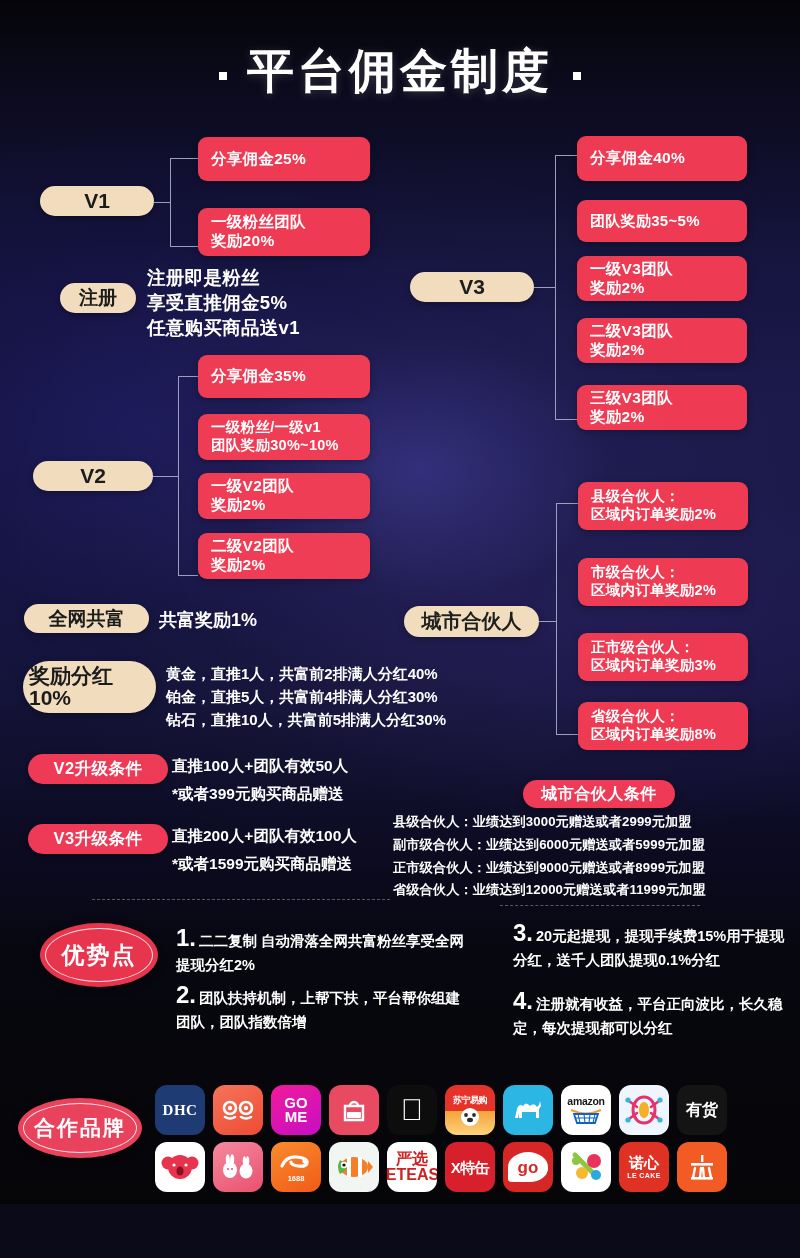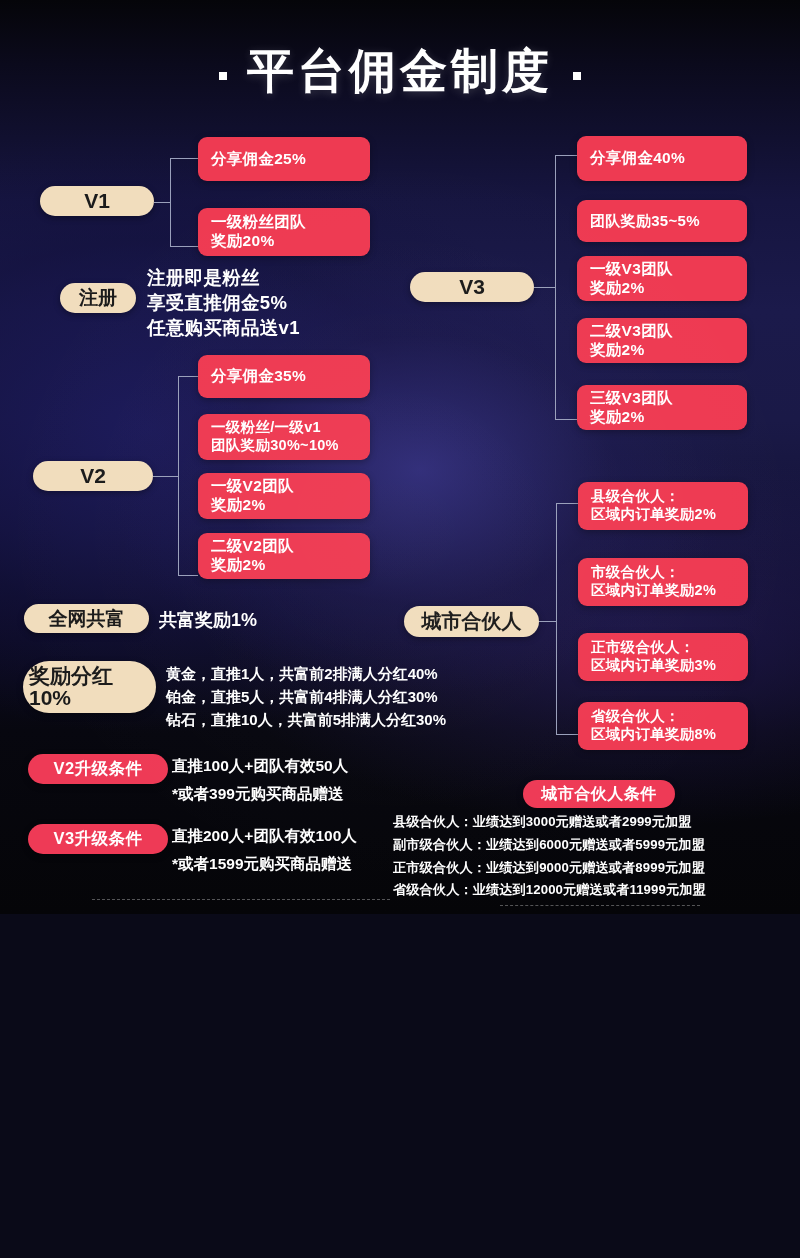--- a/index.html
+++ b/index.html
@@ -10,21 +10,21 @@
   }
   body {
     font-family: "Liberation Sans", "DejaVu Sans", sans-serif;
     background: #0a0a18;
     color: #fff;
     position: relative;
   }
   #stage {
     position: relative;
     width: 800px;
-    height: 914px;
+    height: 1204px;
     overflow: hidden;
     background:
       radial-gradient(ellipse 420px 300px at 420px 470px, rgba(52,48,130,0.85) 0%, rgba(30,26,84,0.45) 45%, rgba(10,10,26,0) 75%),
       radial-gradient(ellipse 520px 380px at 150px 430px, rgba(28,26,92,0.9) 0%, rgba(18,16,62,0.5) 50%, rgba(8,8,22,0) 80%),
       radial-gradient(ellipse 600px 260px at 640px 640px, rgba(40,30,96,0.6) 0%, rgba(10,8,30,0) 72%),
       linear-gradient(180deg, #050509 0%, #0b0a1c 7%, #161540 22%, #1b1a4b 34%, #1a1947 46%, #141338 58%, #0c0b22 70%, #07070f 80%, #050508 100%);
   }
   
   #stage::after {
     content:"";

